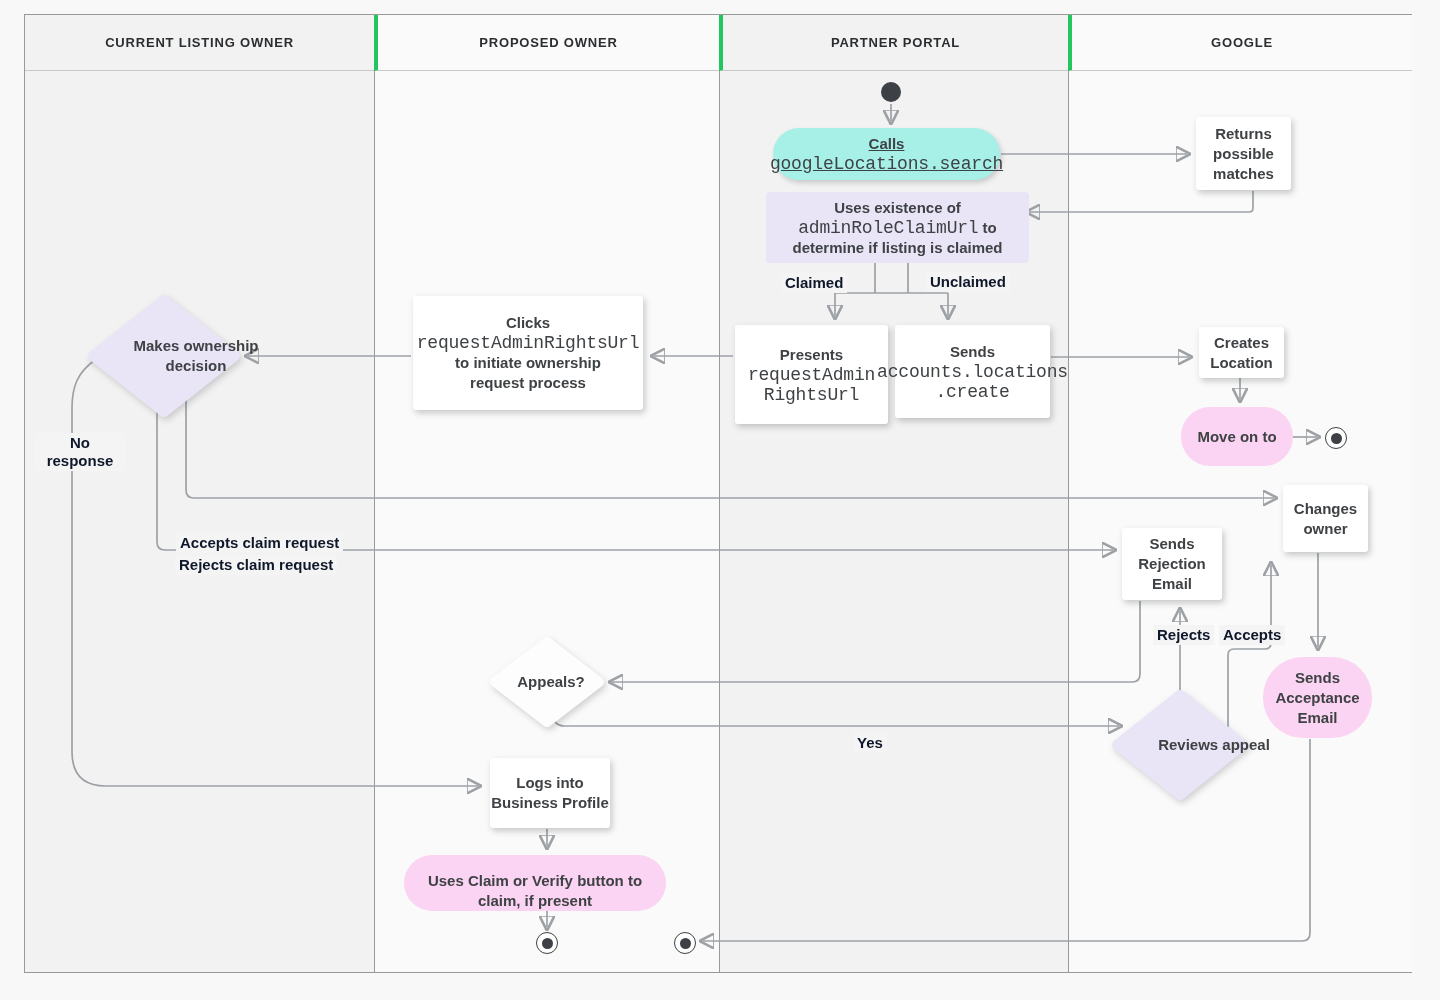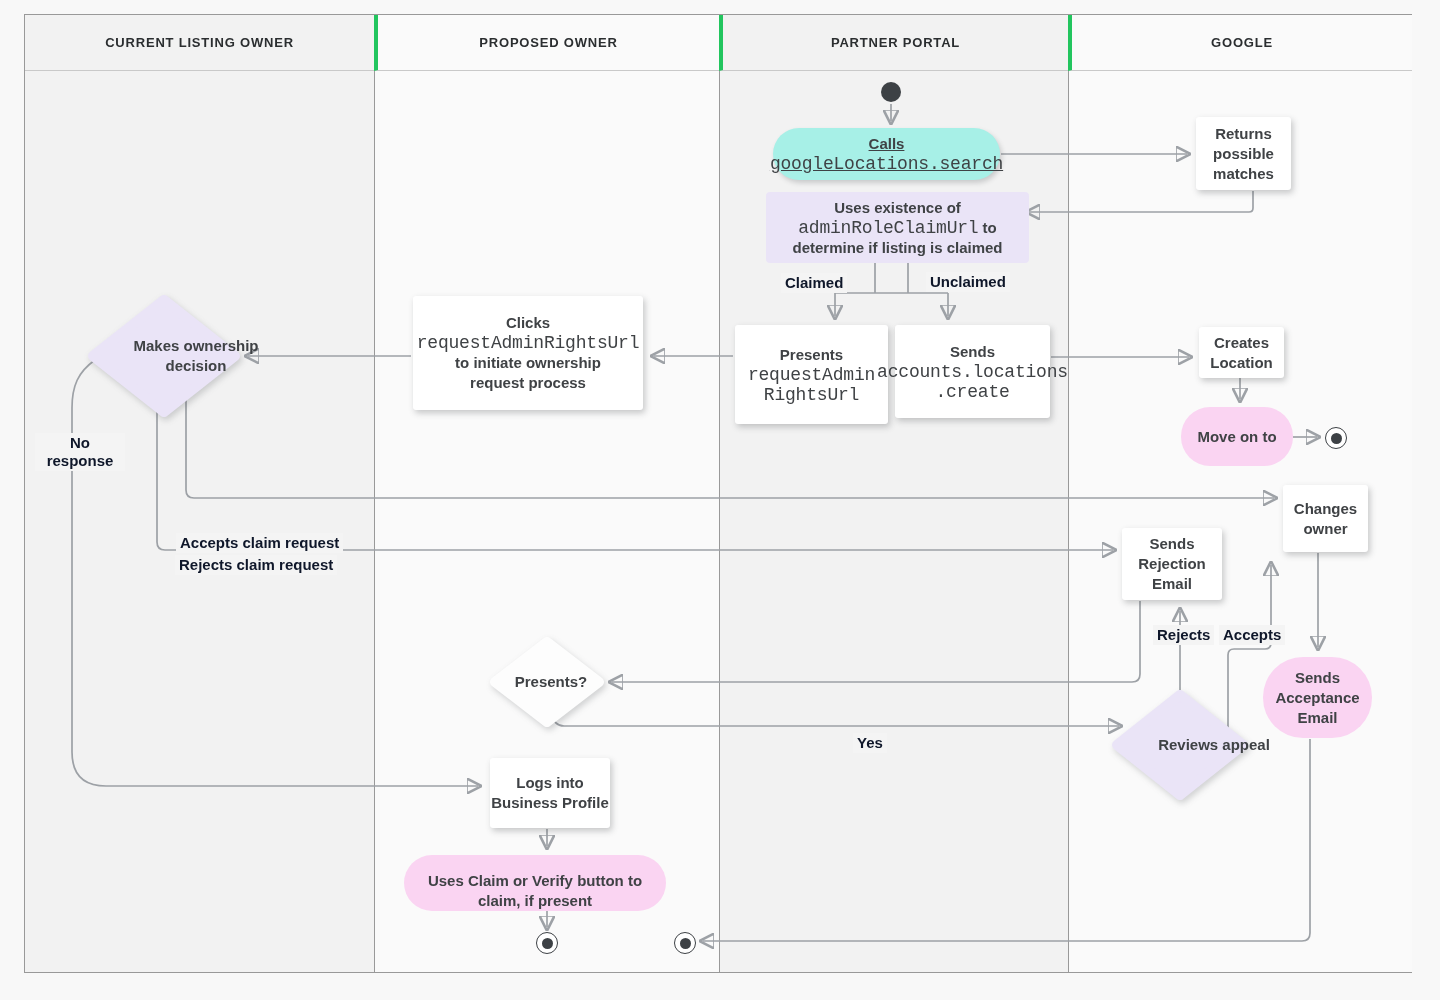--- a/index.html
+++ b/index.html
@@ -196,21 +196,21 @@
   <svg width="140" height="114">
     <polygon points="70,7 133,57 70,107 7,57" fill="#eae4f7" stroke="#eae4f7" stroke-width="10" stroke-linejoin="round"></polygon>
   </svg>
   <div class="diamond-text" style="padding:0 30px;">Reviews appeal</div>
 </div>
 
 <div class="diamond-wrap" style="left:489px;top:636px;width:116px;height:92px;">
   <svg width="116" height="92">
     <polygon points="58,6 110,46 58,86 6,46" fill="#fdfdfd" stroke="#fdfdfd" stroke-width="10" stroke-linejoin="round"></polygon>
   </svg>
-  <div class="diamond-text">Presents?</div>
+  <div class="diamond-text">Appeals?</div>
 </div>
 
 <div class="node box" style="left:490px;top:758px;width:120px;height:70px;">
   <span>Logs into Business Profile</span>
 </div>
 
 <div class="node pill-pink" style="left:404px;top:855px;width:262px;height:56px;padding:0 18px;justify-content:flex-end;">
   <span>Uses Claim or Verify button to claim, if present</span>
 </div>
 

